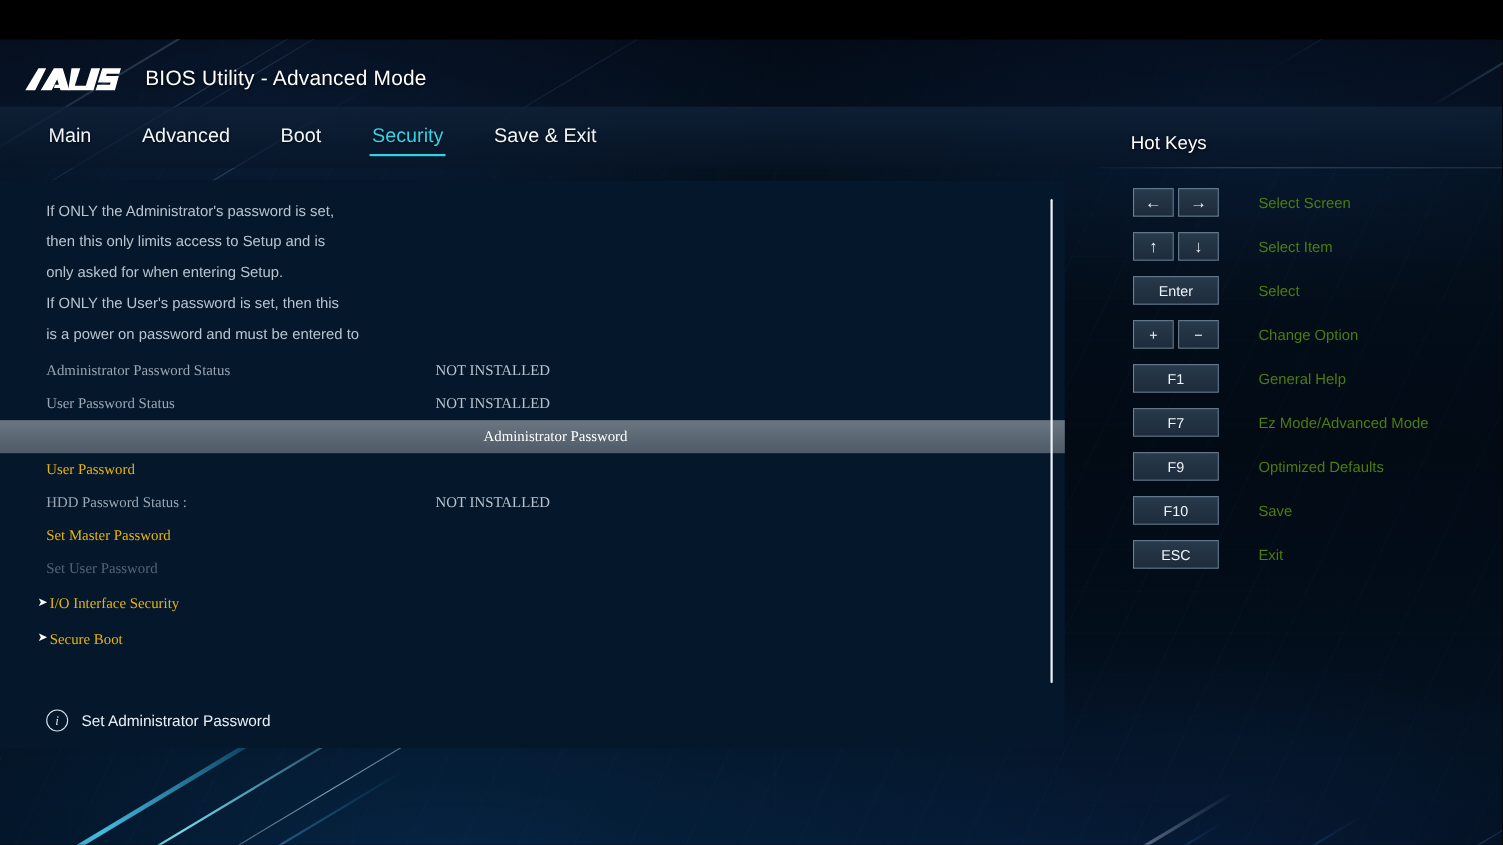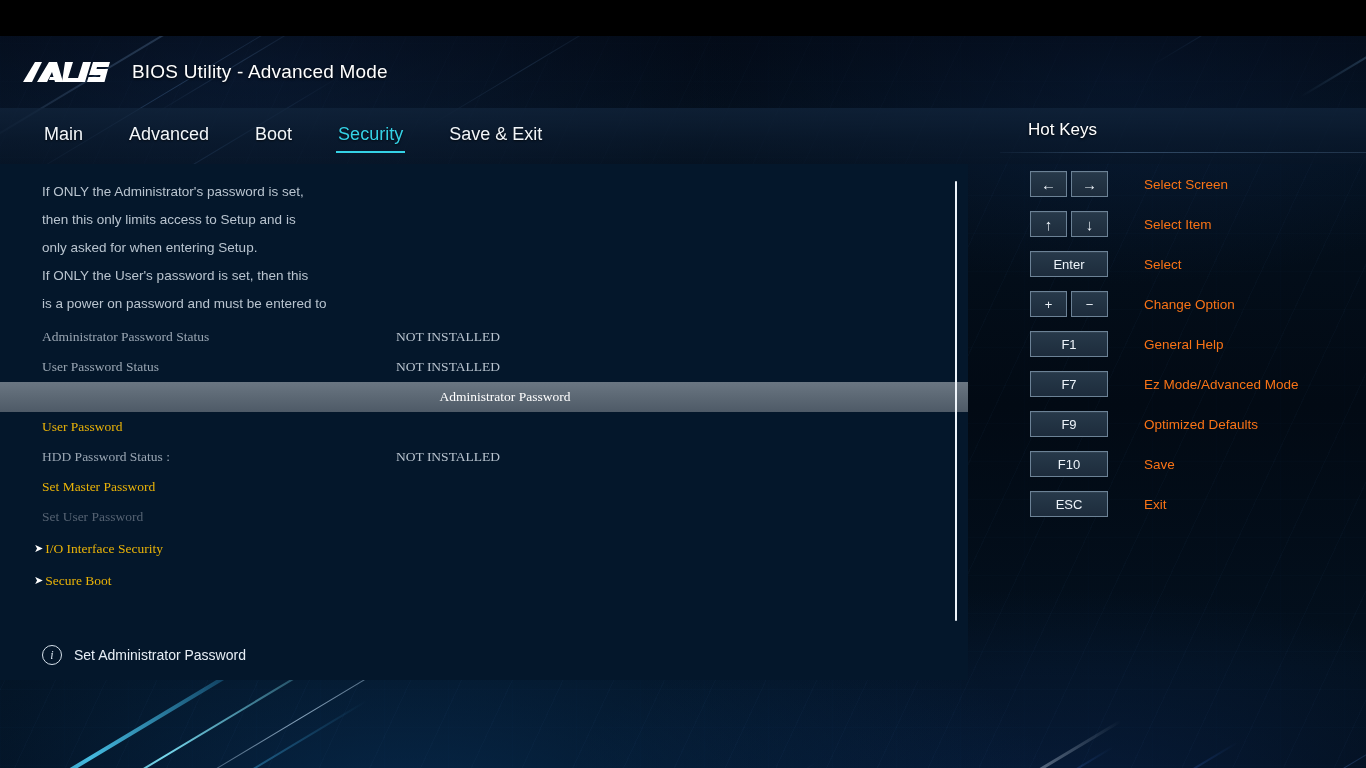--- a/index.html
+++ b/index.html
@@ -95,21 +95,21 @@
   .app-title {
     color:#ffffff;
     font-size:19px;
     letter-spacing:.2px;
     font-weight:400;
     text-shadow:0 1px 3px rgba(0,0,0,.8);
   }
 
   
   .navbar {
-    position:absolute; left:0; top:72px; width:1366px; height:56px;
+    position:absolute; left:0; top:61px; width:1366px; height:56px;
     z-index:5;
     display:flex; align-items:center;
     padding-left:42px;
     background:linear-gradient(180deg, rgba(16,34,56,.82) 0%, rgba(10,25,44,.72) 55%, rgba(7,20,37,.55) 100%);
   }
   .tab {
     position:relative;
     color:#f2f6fa;
     font-size:18px;
     margin-right:42px;
@@ -228,21 +228,21 @@
     color:#eef4fa; font-size:13px;
     display:flex; align-items:center; justify-content:center;
     margin-right:4px;
     white-space:nowrap;
     cursor:pointer;
     box-shadow:inset 0 1px 0 rgba(255,255,255,.05);
   }
   .keycap.wide { min-width:78px; }
   .keycap.arrow { font-size:15px; }
   .hk-keys { display:flex; align-items:center; width:100px; }
-  .hk-desc { color:#f97316; font-size:13.5px; margin-left:14px; white-space:nowrap; }
+  .hk-desc { color:#4d7c0f; font-size:13.5px; margin-left:14px; white-space:nowrap; }
 
   
   .footer {
     position:absolute; left:0; bottom:0; width:1366px; height:48px;
     z-index:6;
     display:flex; align-items:center; justify-content:flex-end;
     padding-right:24px;
   }
   .footer-item {
     color:#eef4fa; font-size:13.5px;

